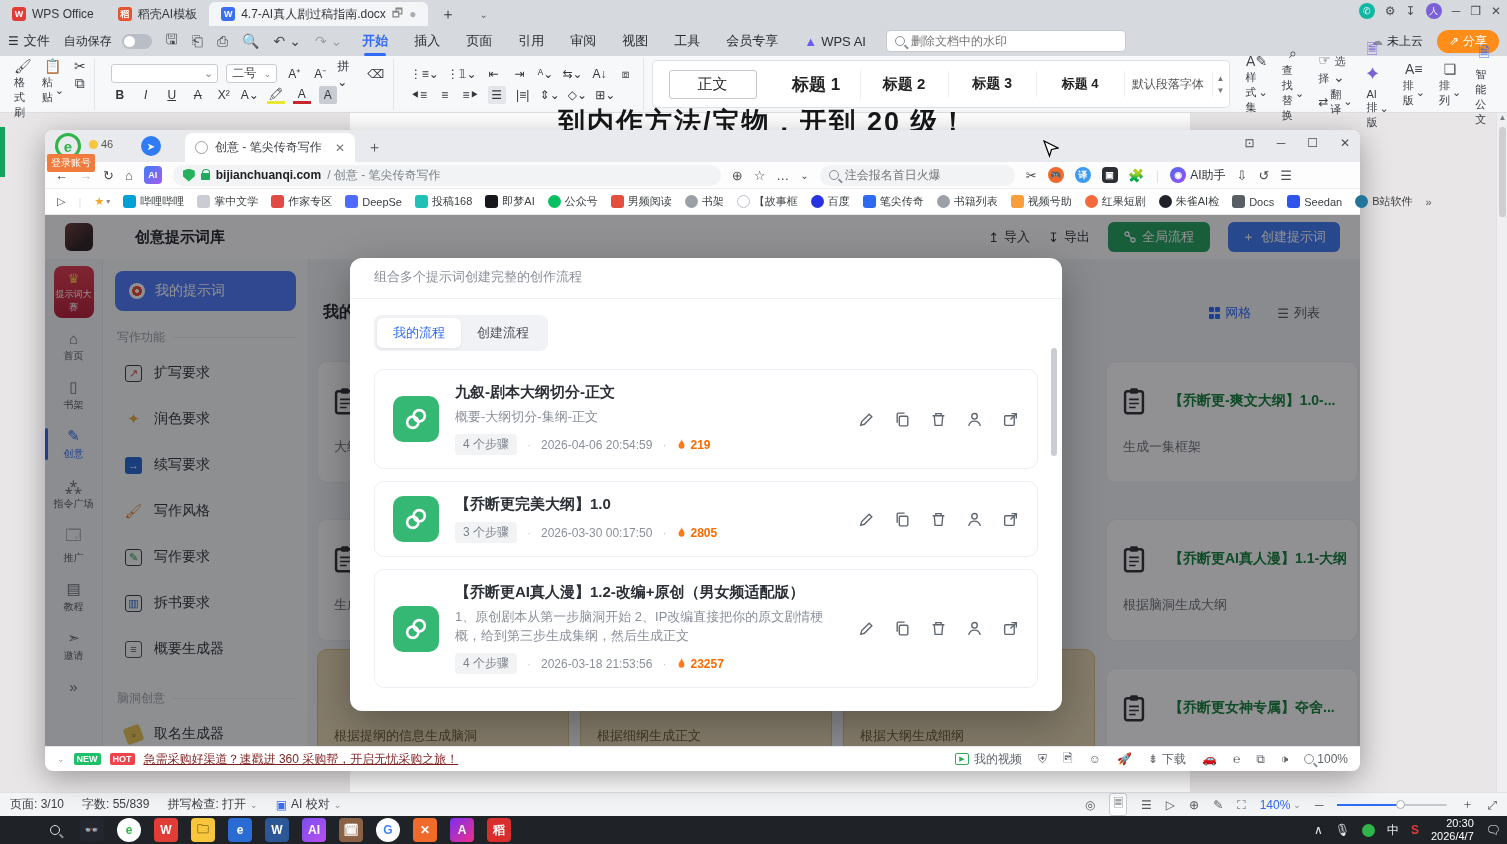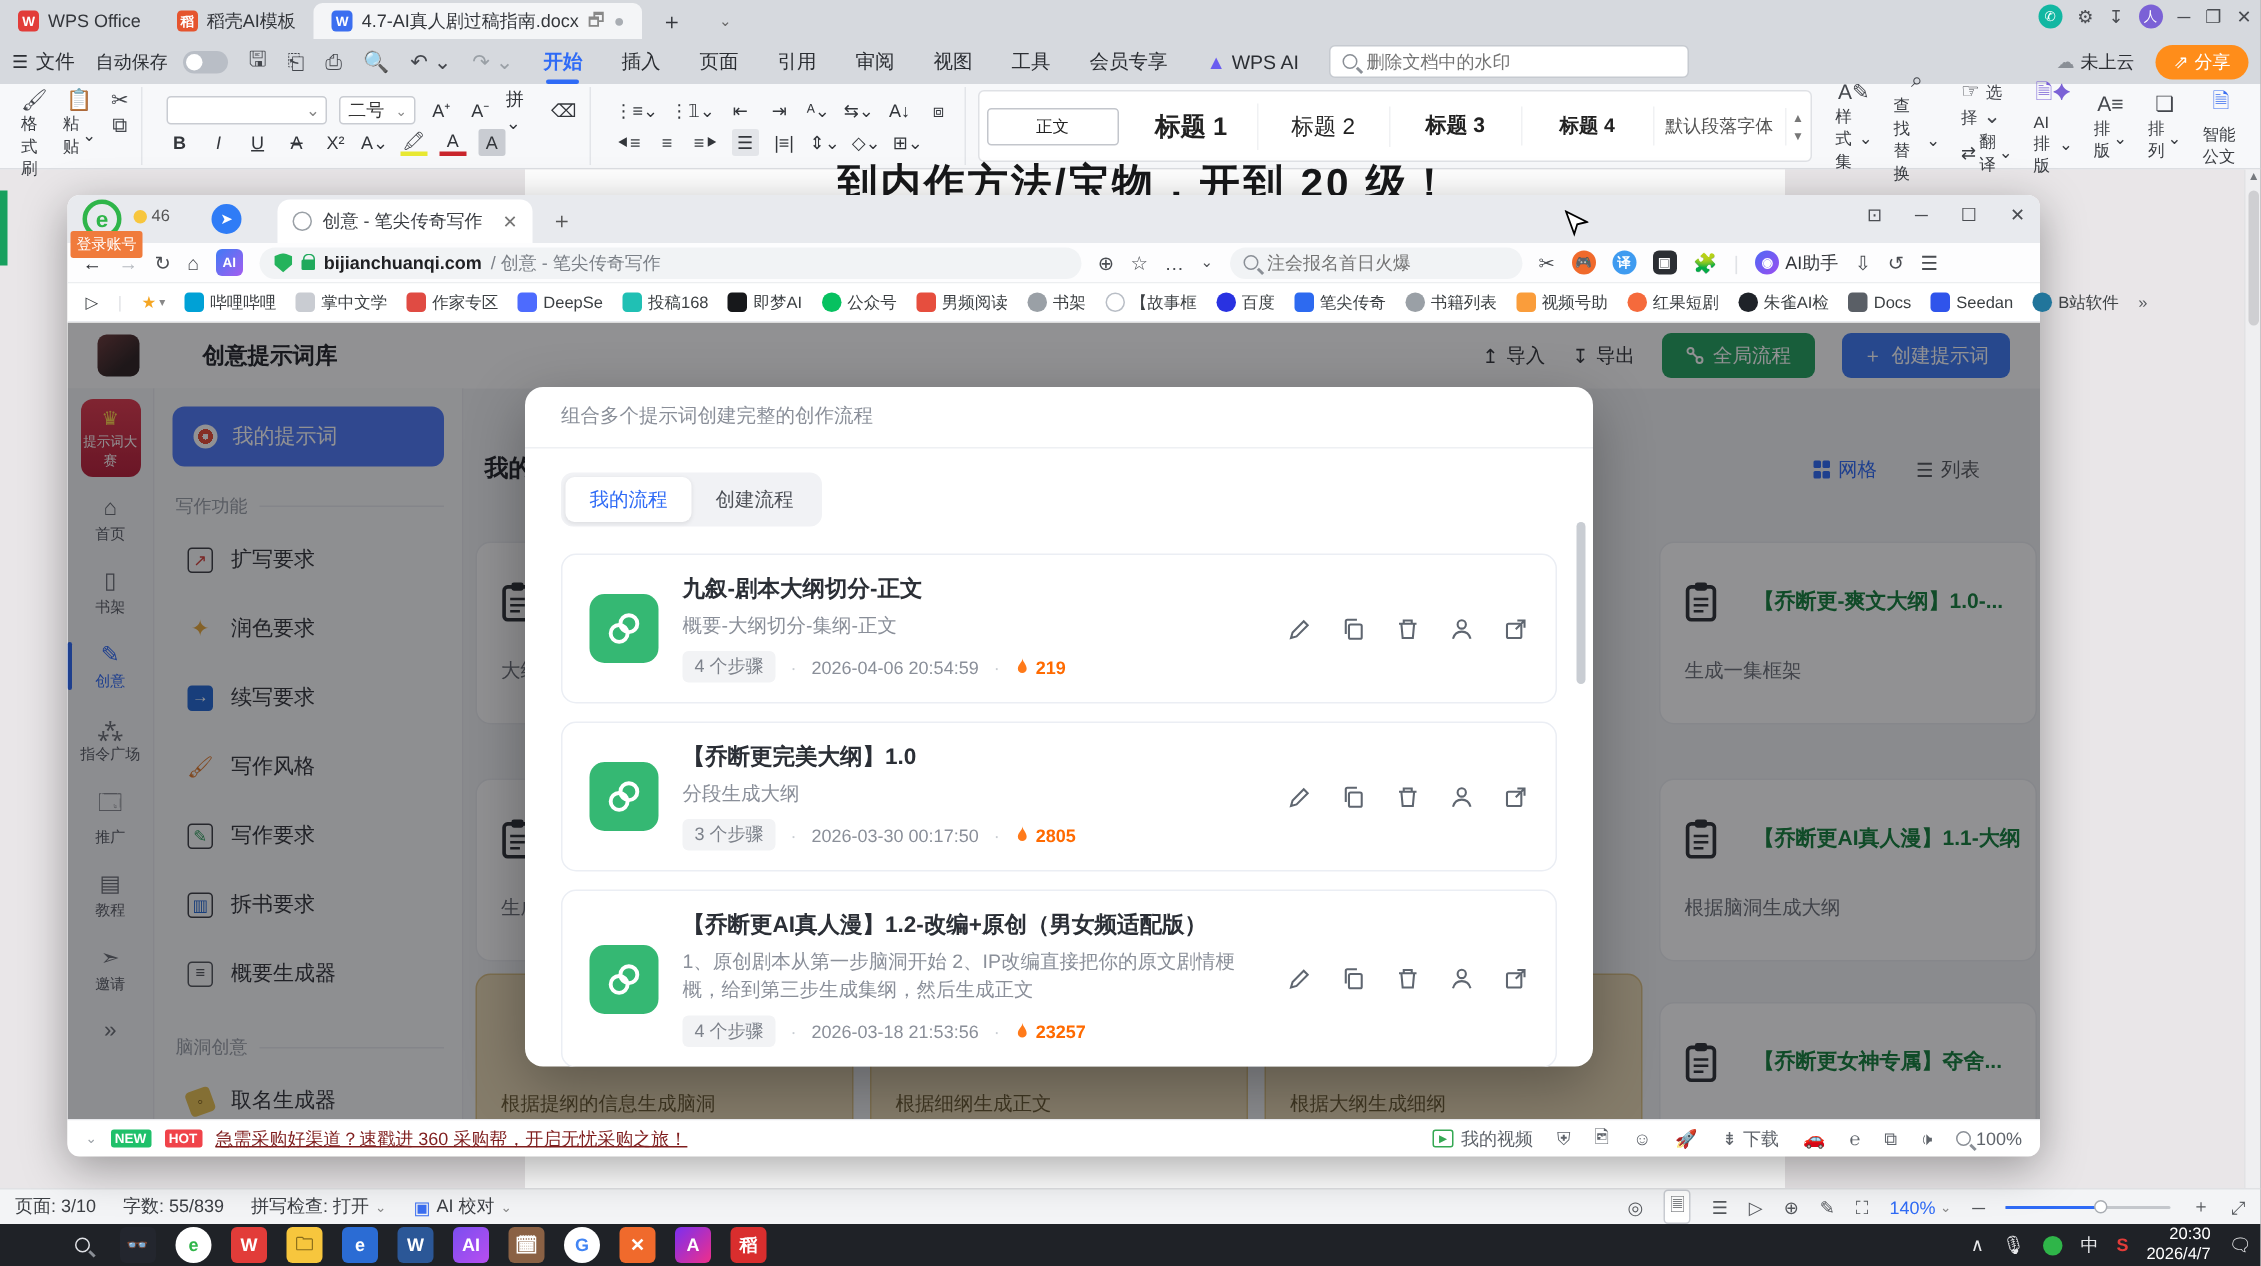--- a/index.html
+++ b/index.html
@@ -33,21 +33,21 @@
 .bigbtn{display:flex;flex-direction:column;align-items:center;font-size:11px;gap:1px;color:#3a3d42}
 .gly{font-size:14px;color:#44474d}
 .fontbox{width:110px;height:19px;border:1px solid #c9ccd2;border-radius:3px;background:#fff;display:flex;align-items:center;justify-content:flex-end;padding:0 4px;color:#888}
 .sizebox{width:52px;height:19px;border:1px solid #c9ccd2;border-radius:3px;background:#fff;display:flex;align-items:center;justify-content:space-between;padding:0 5px;font-size:12px;color:#333}
 .fbtn{min-width:18px;height:18px;display:flex;align-items:center;justify-content:center;font-size:12px;color:#33363b}
 .hl{border-bottom:3px solid #e8e832}
 .fc{border-bottom:3px solid #c9252c}
 .fbg{background:#c9ccd2;border-radius:2px;padding:0 3px}
 #style-gallery{display:flex;align-items:center;height:48px;background:#fff;border:1px solid #dfe1e5;border-radius:4px}
 .sgitem{width:88px;text-align:center;font-size:13px;color:#222;border-right:1px solid #f0f1f3;padding:4px 0}
-.sgitem.sel{border:1.5px solid #c3c6cc;border-radius:3px;margin:0 5px;font-size:11px}
+.sgitem.sel{border:1.5px solid #c3c6cc;border-radius:3px;margin:0 16px;font-size:15px}
 .sgarrow{display:flex;flex-direction:column;font-size:8px;color:#777;padding:0 4px;gap:3px}
 
 #doc-page{left:350px;top:113px;width:840px;height:679px;background:#fff}
 #doc-heading{left:558px;top:104px;font-size:27px;font-weight:bold;color:#17181a;letter-spacing:2px;white-space:nowrap}
 #wps-scroll{left:1496px;top:113px;width:11px;height:679px;background:#efeff1;border-left:1px solid #e2e2e4}
 #wps-scroll .up{width:11px;height:12px;color:#76797e;font-size:8px;text-align:center}
 #wps-scroll .thumb{position:absolute;left:2px;top:14px;width:7px;height:90px;border-radius:4px;background:#cfcfd2}
 #teal-strip{left:0;top:127px;width:5px;height:50px;background:#17a05e}
 
 #wps-status{left:0;top:792px;width:1507px;height:24px;background:#f3f4f6;border-top:1px solid #e0e1e4;display:flex;align-items:center;font-size:12px;color:#3c3f44;padding:0 10px;gap:18px}
@@ -286,21 +286,21 @@
       <span class="fbtn" style="background:#e3e5e9;border-radius:2px">☰</span>
       <span class="fbtn">|≡|</span>
       <span class="fbtn">⇕⌄</span>
       <span class="fbtn">◇⌄</span>
       <span class="fbtn">⊞⌄</span>
     </div>
   </div>
   <div id="style-gallery">
     <span class="sgitem sel">正文</span>
     <span class="sgitem" style="font-weight:bold;font-size:17px">标题 1</span>
-    <span class="sgitem" style="font-weight:normal;font-size:15px">标题 2</span>
+    <span class="sgitem" style="font-weight:bold;font-size:15px">标题 2</span>
     <span class="sgitem" style="font-weight:bold;font-size:14px">标题 3</span>
     <span class="sgitem" style="font-weight:bold;font-size:13px">标题 4</span>
     <span class="sgitem" style="font-size:12px;color:#555">默认段落字体</span>
     <span class="sgarrow">
         <span>▲</span>
         <span>▼</span>
       </span>
   </div>
   <div class="rgroup" style="border-right:0">
     <div class="rrow" style="gap:14px">
@@ -754,21 +754,20 @@
         </div>
         <div class="flow">
           <div class="flow-ic">
               <svg width="26" height="26" viewBox="0 0 24 24">
                 <circle cx="9" cy="15" r="5.2" fill="none" stroke="#fff" stroke-width="2.4"></circle>
                 <circle cx="15" cy="9" r="5.2" fill="none" stroke="#fff" stroke-width="2.4"></circle>
               </svg>
             </div>
           <div class="flow-main">
             <div class="flow-t">【乔断更完美大纲】1.0</div>
-            <div class="flow-d">分段生成大纲</div>
             <div class="flow-meta">
               <span class="steps">3 个步骤</span>
               <span class="sep-dot"></span>
               <span>2026-03-30 00:17:50</span>
               <span class="sep-dot"></span>
               <span class="heat">
                   <svg width="11" height="13" viewBox="0 0 12 14">
                     <path d="M6 .8c.5 2.8-3.2 4.4-3.2 7.6A3.2 3.2 0 0 0 6 11.6a3.2 3.2 0 0 0 3.2-3.2C9.2 5.3 6.7 4 6 .8z" fill="#ff7a1a"></path>
                   </svg>
                   <span>2805</span>

